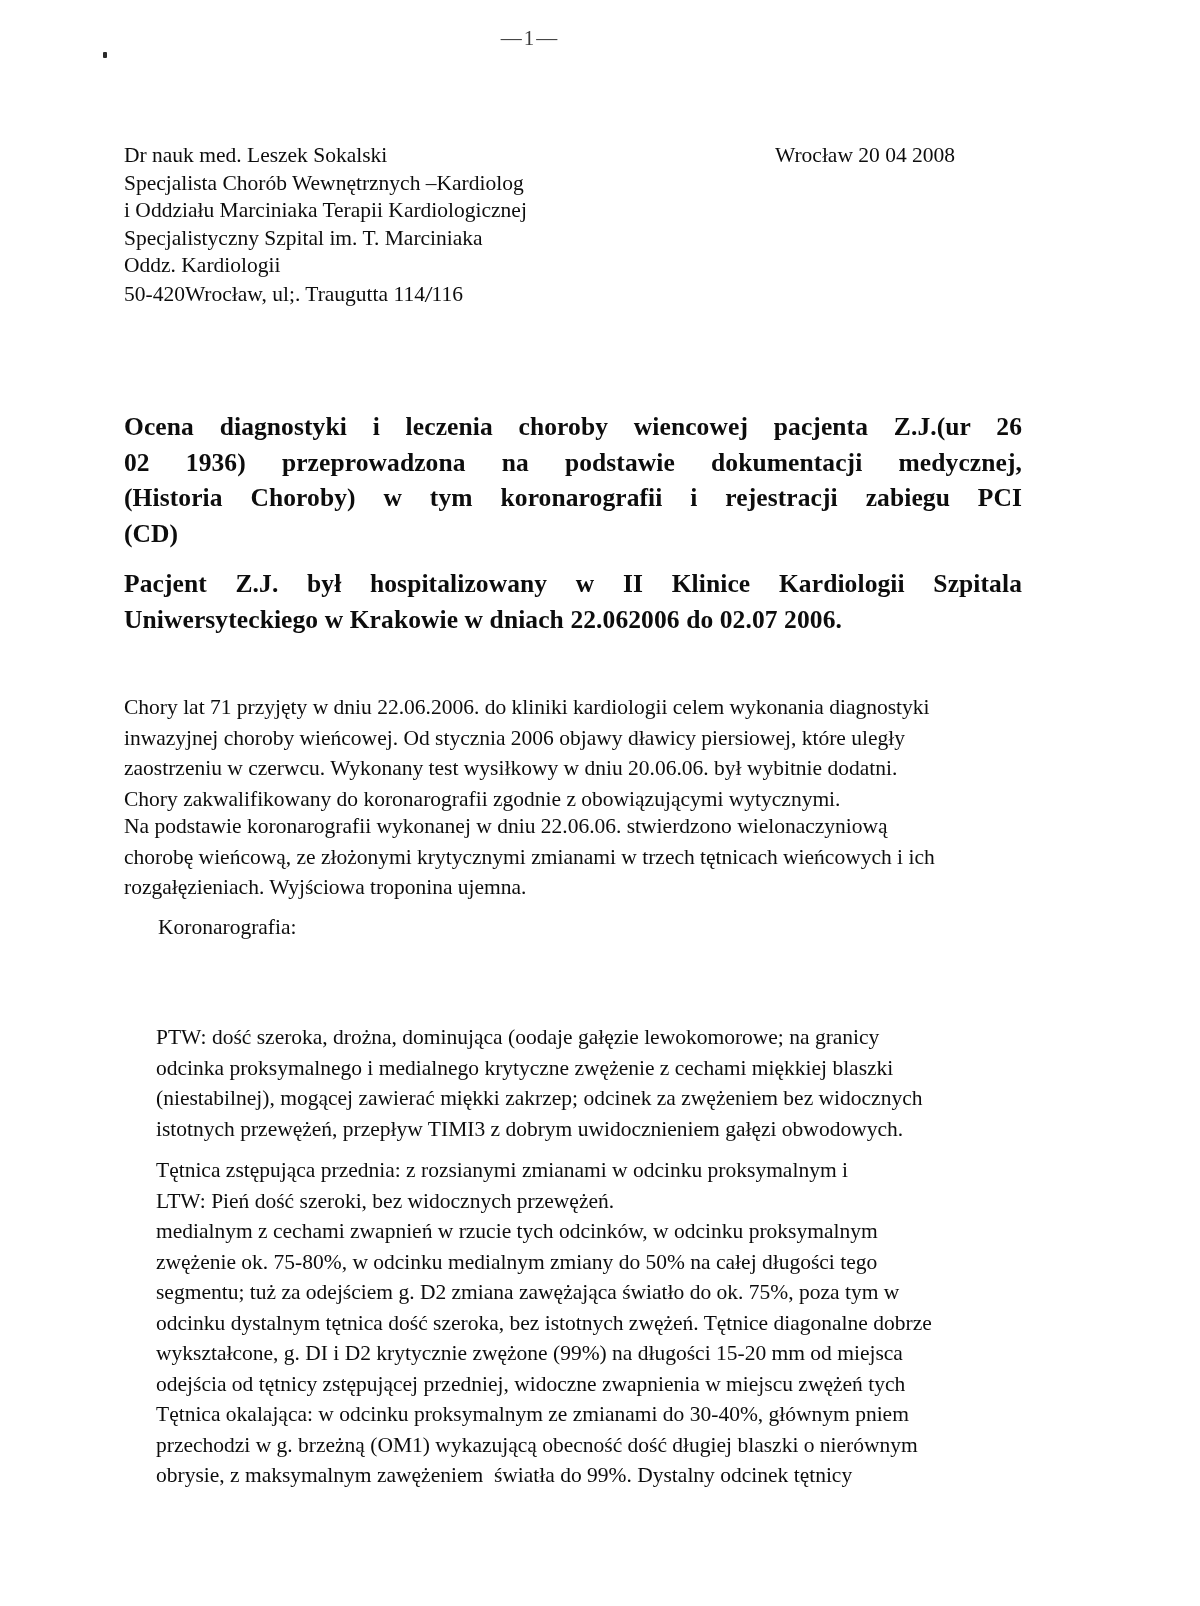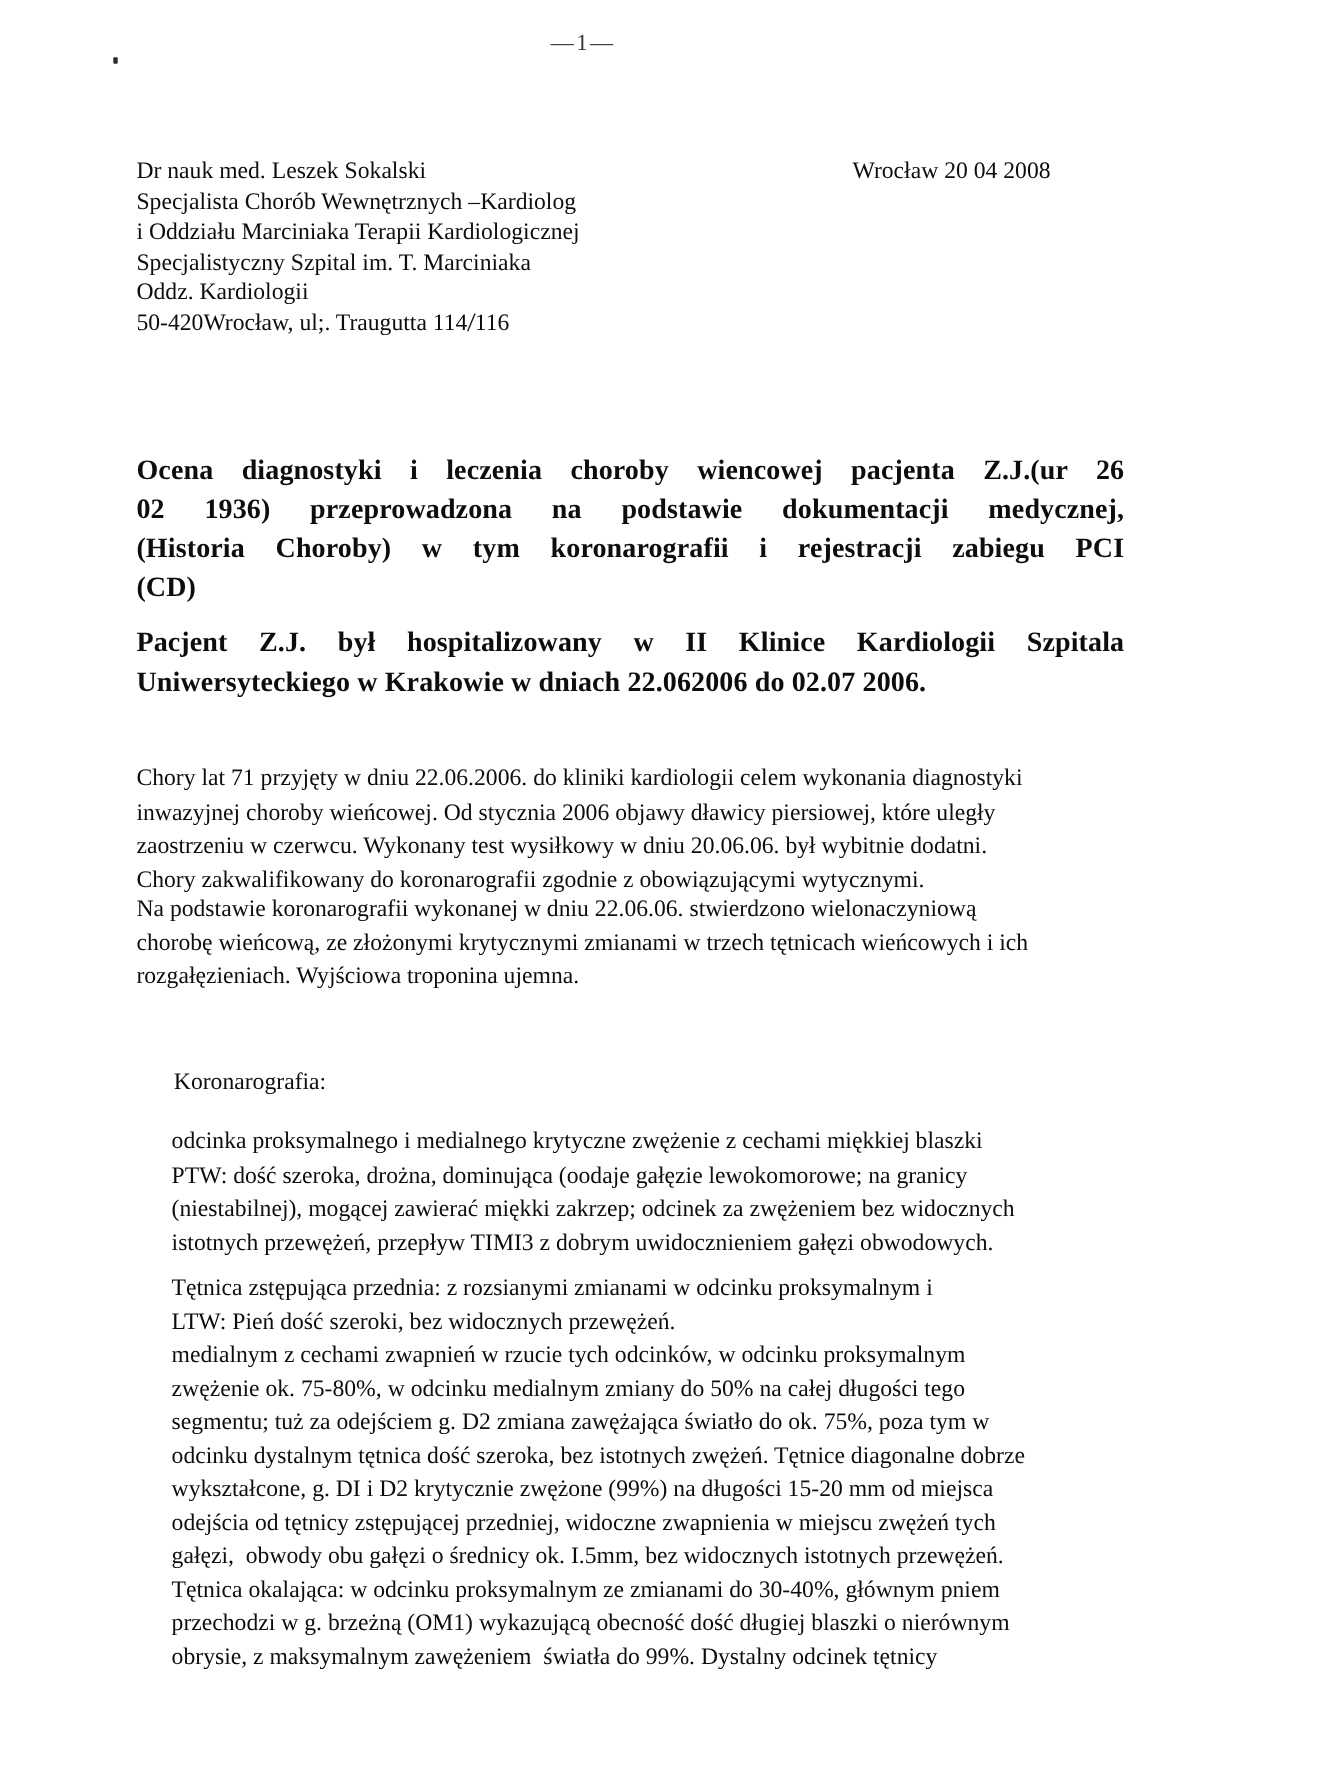--- a/index.html
+++ b/index.html
@@ -108,21 +108,21 @@
   }
   .body-para .bline { display: block; white-space: pre-wrap; }
 
   #para-intro { top: 675px; margin-top: 17px; }
   #para-korona-found { top: 811px; }
 
   
   .section-label {
     position: absolute;
     left: 158px;
-    top: 968px;
+    top: 912px;
     font-size: 21.5px;
     line-height: 30px;
   }
   .report-block {
     position: absolute;
     left: 156px;
     width: 850px;
     font-size: 21.5px;
     line-height: 30.5px;
   }
@@ -166,34 +166,33 @@
 
   <div class="body-para" id="para-korona-found">
     <span class="bline">Na podstawie koronarografii wykonanej w dniu 22.06.06. stwierdzono wielonaczyniową</span>
     <span class="bline">chorobę wieńcową, ze złożonymi krytycznymi zmianami w trzech tętnicach wieńcowych i ich</span>
     <span class="bline">rozgałęzieniach. Wyjściowa troponina ujemna.</span>
   </div>
 
   <div class="section-label">Koronarografia:</div>
 
   <div class="report-block" id="rep-ptw">
+    <span class="bline">PTW: dość szeroka, drożna, dominująca (oodaje gałęzie lewokomorowe; na granicy</span>
     <span class="bline">odcinka proksymalnego i medialnego krytyczne zwężenie z cechami miękkiej blaszki</span>
-    <span class="bline">PTW: dość szeroka, drożna, dominująca (oodaje gałęzie lewokomorowe; na granicy</span>
     <span class="bline">(niestabilnej), mogącej zawierać miękki zakrzep; odcinek za zwężeniem bez widocznych</span>
     <span class="bline">istotnych przewężeń, przepływ TIMI3 z dobrym uwidocznieniem gałęzi obwodowych.</span>
   </div>
 
   <div class="report-block" id="rep-ltw">
     <span class="bline">Tętnica zstępująca przednia: z rozsianymi zmianami w odcinku proksymalnym i</span>
     <span class="bline">LTW: Pień dość szeroki, bez widocznych przewężeń.</span>
     <span class="bline">medialnym z cechami zwapnień w rzucie tych odcinków, w odcinku proksymalnym</span>
     <span class="bline">zwężenie ok. 75-80%, w odcinku medialnym zmiany do 50% na całej długości tego</span>
     <span class="bline">segmentu; tuż za odejściem g. D2 zmiana zawężająca światło do ok. 75%, poza tym w</span>
     <span class="bline">odcinku dystalnym tętnica dość szeroka, bez istotnych zwężeń. Tętnice diagonalne dobrze</span>
     <span class="bline">wykształcone, g. DI i D2 krytycznie zwężone (99%) na długości 15-20 mm od miejsca</span>
     <span class="bline">odejścia od tętnicy zstępującej przedniej, widoczne zwapnienia w miejscu zwężeń tych</span>
-    <span class="bline">gałęzi,  obwody obu gałęzi o średnicy ok. I.5mm, bez widocznych istotnych przewężeń.</span>
     <span class="bline">Tętnica okalająca: w odcinku proksymalnym ze zmianami do 30-40%, głównym pniem</span>
     <span class="bline">przechodzi w g. brzeżną (OM1) wykazującą obecność dość długiej blaszki o nierównym</span>
     <span class="bline">obrysie, z maksymalnym zawężeniem  światła do 99%. Dystalny odcinek tętnicy</span>
   </div>
 
 </div>
 
 </body></html>

